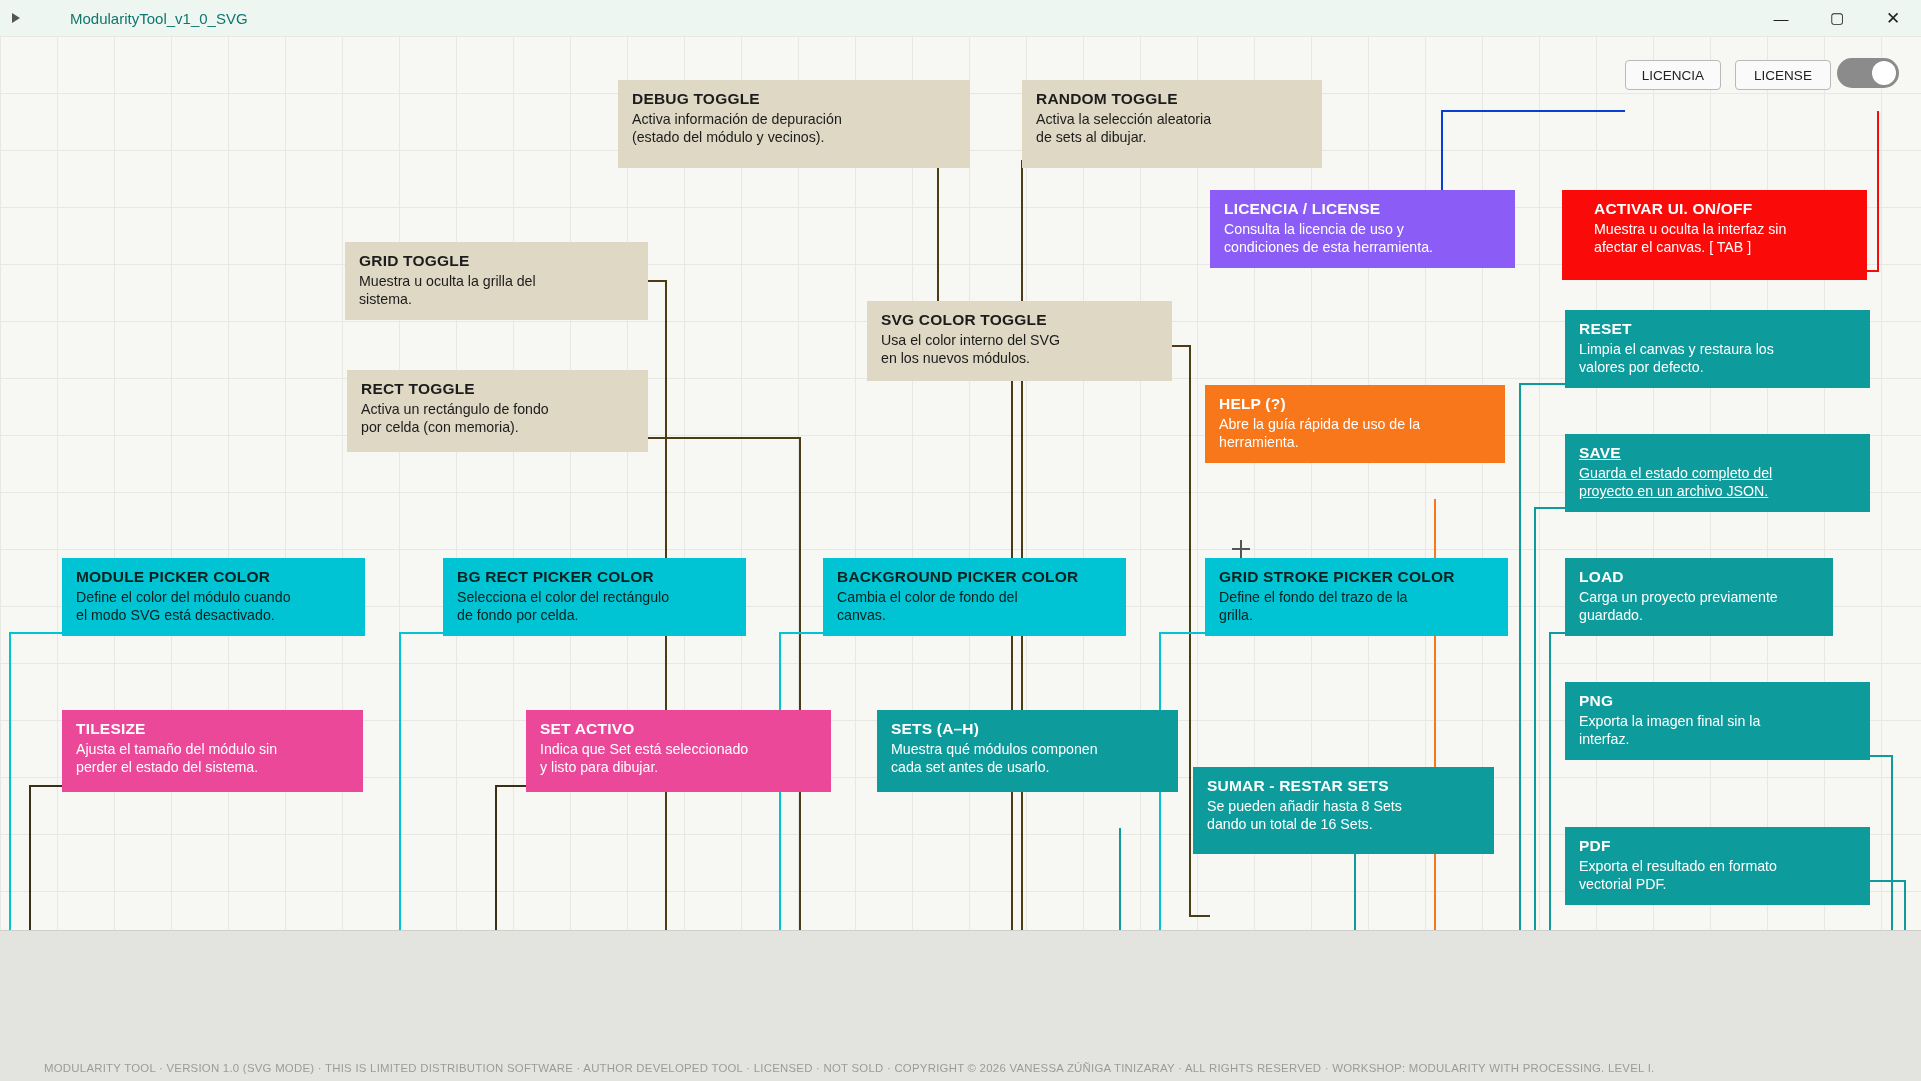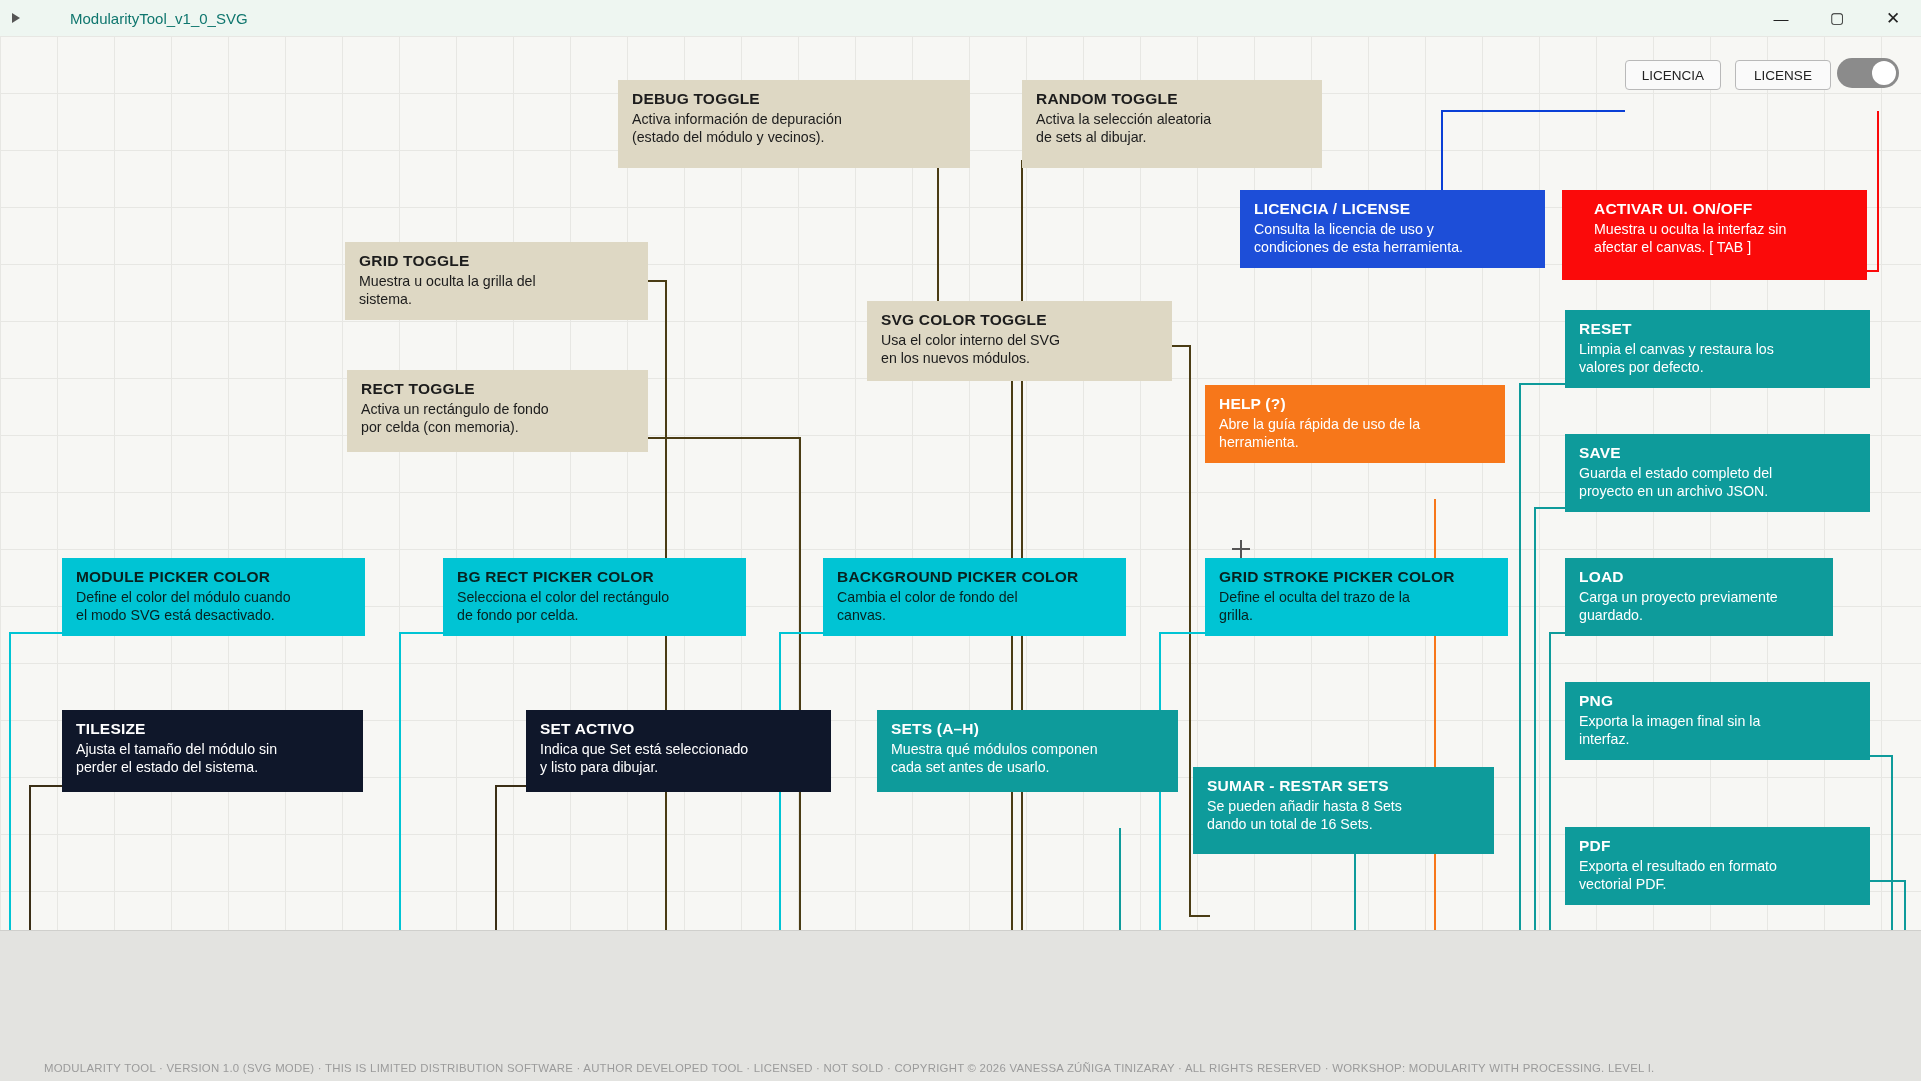--- a/index.html
+++ b/index.html
@@ -30,26 +30,26 @@
     background:
       repeating-linear-gradient(to right,#e7e7e3 0 1px,transparent 1px 57px),
       repeating-linear-gradient(to bottom,#e7e7e3 0 1px,transparent 1px 57px),
       #f7f7f4;
   }
   
   .box{position:absolute;box-sizing:border-box;padding:9px 14px 10px 14px;}
   .box .bt{font-weight:bold;font-size:15.5px;letter-spacing:.2px;line-height:1.25;}
   .box .bd{font-size:14.2px;line-height:1.25;margin-top:3px;white-space:pre-line;}
   .beige{background:#ded8c4;color:#1c1c1c;}
-  .blue{background:#1d4ed8;color:#fff;margin-left:30px;}
+  .blue{background:#8b5cf6;color:#fff;}
   .red{background:#fb0a0a;color:#fff;padding-left:32px;}
   .orange{background:#f7771a;color:#fff;}
   .cyan{background:#00c4d4;color:#07211f;}
   .teal{background:#0e9b9b;color:#fff;}
-  .dark{background:#0f172a;color:#fff;}
+  .dark{background:#ec4899;color:#fff;}
   .teal .bt,.teal .bd,.blue .bt,.blue .bd,.red .bt,.red .bd,.orange .bt,.orange .bd,.dark .bt,.dark .bd{color:inherit;}
   
   #wires{position:absolute;left:0;top:36px;width:1921px;height:1045px;pointer-events:none;}
   
   .pillbtn{
     position:absolute;box-sizing:border-box;background:#fafafa;border:1px solid #b9b9b9;
     border-radius:4px;font-size:13.5px;color:#222;display:flex;align-items:center;justify-content:center;
   }
   #uitoggle{
     position:absolute;right:22px;top:58px;width:62px;height:30px;border-radius:15px;background:#8b8b8b;
@@ -165,21 +165,21 @@
     <div class="box teal" style="left: 1565px; top: 310px; width: 305px; min-height: 78px;">
       <div class="bt">RESET</div>
       <div class="bd">Limpia el canvas y restaura los
 valores por defecto.</div>
     </div>
     <div class="box orange" style="left: 1205px; top: 385px; width: 300px; min-height: 78px;">
       <div class="bt">HELP (?)</div>
       <div class="bd">Abre la guía rápida de uso de la
 herramienta.</div>
     </div>
-    <div class="box teal" style="left: 1565px; top: 434px; width: 305px; min-height: 78px;">
+    <div class="box teal" style="left: 1565px; top: 434px; width: 305px; min-height: 78px; text-decoration: underline;">
       <div class="bt">SAVE</div>
       <div class="bd">Guarda el estado completo del
 proyecto en un archivo JSON.</div>
     </div>
     <div class="box cyan" style="left: 62px; top: 558px; width: 303px; min-height: 78px;">
       <div class="bt">MODULE PICKER COLOR</div>
       <div class="bd">Define el color del módulo cuando
 el modo SVG está desactivado.</div>
     </div>
     <div class="box cyan" style="left: 443px; top: 558px; width: 303px; min-height: 78px;">
@@ -187,21 +187,21 @@
       <div class="bd">Selecciona el color del rectángulo
 de fondo por celda.</div>
     </div>
     <div class="box cyan" style="left: 823px; top: 558px; width: 303px; min-height: 78px;">
       <div class="bt">BACKGROUND PICKER COLOR</div>
       <div class="bd">Cambia el color de fondo del
 canvas.</div>
     </div>
     <div class="box cyan" style="left: 1205px; top: 558px; width: 303px; min-height: 78px;">
       <div class="bt">GRID STROKE PICKER COLOR</div>
-      <div class="bd">Define el oculta del trazo de la
+      <div class="bd">Define el fondo del trazo de la
 grilla.</div>
     </div>
     <div class="box teal" style="left: 1565px; top: 558px; width: 268px; min-height: 78px;">
       <div class="bt">LOAD</div>
       <div class="bd">Carga un proyecto previamente
 guardado.</div>
     </div>
     <div class="box teal" style="left: 1565px; top: 682px; width: 305px; min-height: 78px;">
       <div class="bt">PNG</div>
       <div class="bd">Exporta la imagen final sin la

